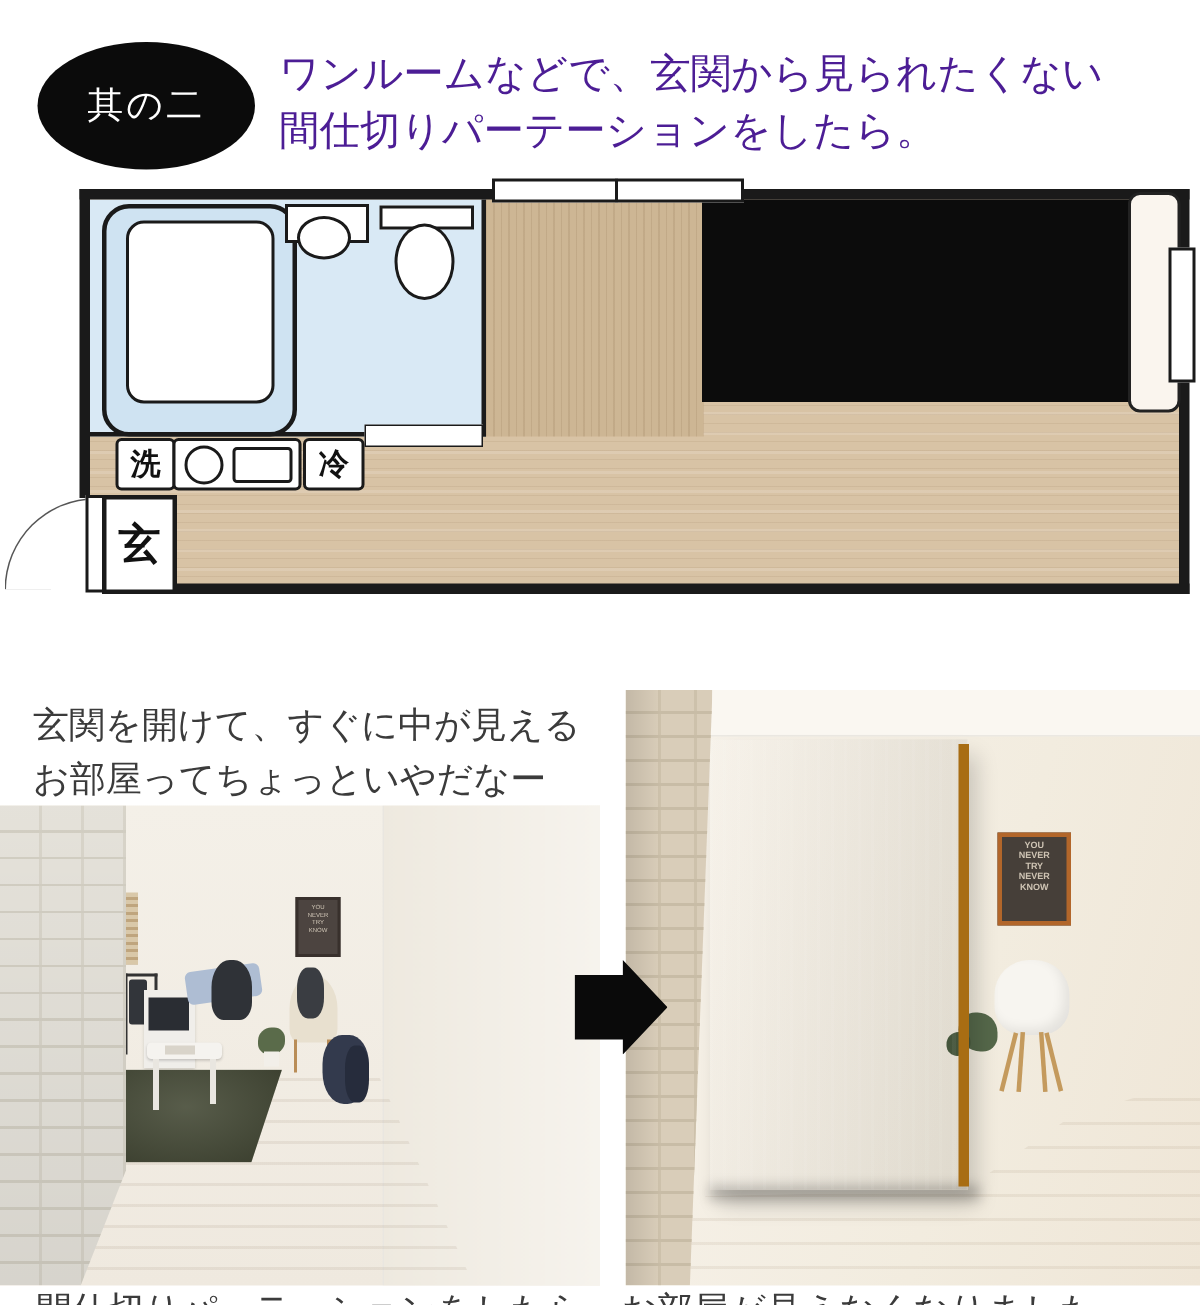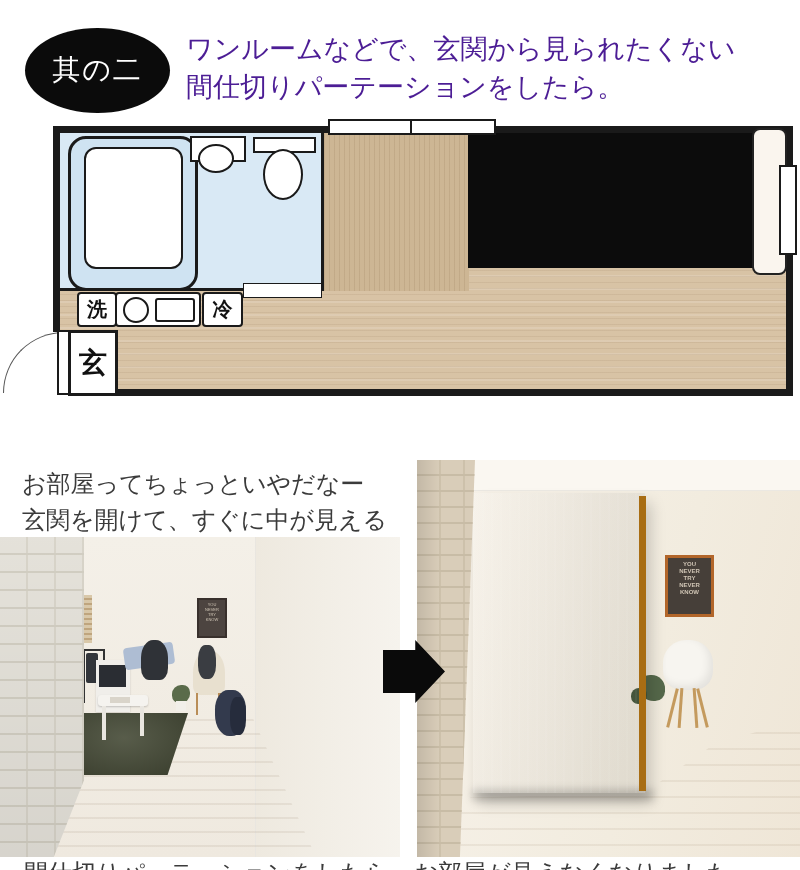--- a/index.html
+++ b/index.html
@@ -11,21 +11,21 @@
   }
   .abs{position:absolute;}
 
   
   #badge{
     left:25px;top:28px;width:145px;height:85px;border-radius:50%;
     background:#0b0b0b;color:#fff;display:flex;flex-direction:column;
     align-items:center;justify-content:center;line-height:1.15;z-index:5;
   }
   #badge .l1{font-size:27px;letter-spacing:1px;}
-  #badge .l2{font-size:28px;letter-spacing:2px;}
+  #badge .l2{font-size:24px;letter-spacing:2px;}
   #heading{left:186px;top:30px;font-size:27px;line-height:38px;color:#4c1d95;}
 
   
   #plan-floor{
     left:59px;top:132px;width:728px;height:258px;
     background-color:#d8c3a5;
     background-image:
       repeating-linear-gradient(to bottom, rgba(124,94,60,.10) 0 1px, rgba(0,0,0,0) 1px 6px),
       repeating-linear-gradient(to bottom, rgba(255,255,255,.14) 0 2px, rgba(0,0,0,0) 2px 13px);
   }
@@ -213,22 +213,22 @@
   </div>
 
   <div id="partition-zone" class="abs"></div>
   <div id="plan-bed" class="abs"></div>
   <div id="window-top-1" class="abs plan-window"></div>
   <div id="window-top-2" class="abs plan-window"></div>
   <div id="window-right" class="abs plan-window"></div>
 </div>
 
 <div id="caption" class="abs">
+  <div>玄関を開けて、すぐに中が見える</div>
   <div>お部屋ってちょっといやだなー</div>
-  <div>玄関を開けて、すぐに中が見える</div>
 </div>
 
 <div id="photo-before" class="abs photo">
   <div id="b-rightwall" class="abs"></div>
   <div id="b-floor" class="abs"></div>
   <div id="b-blinds" class="abs"></div>
   <div id="b-poster" class="abs">
     <div>YOU</div>
     <div>NEVER</div>
     <div>TRY</div>

